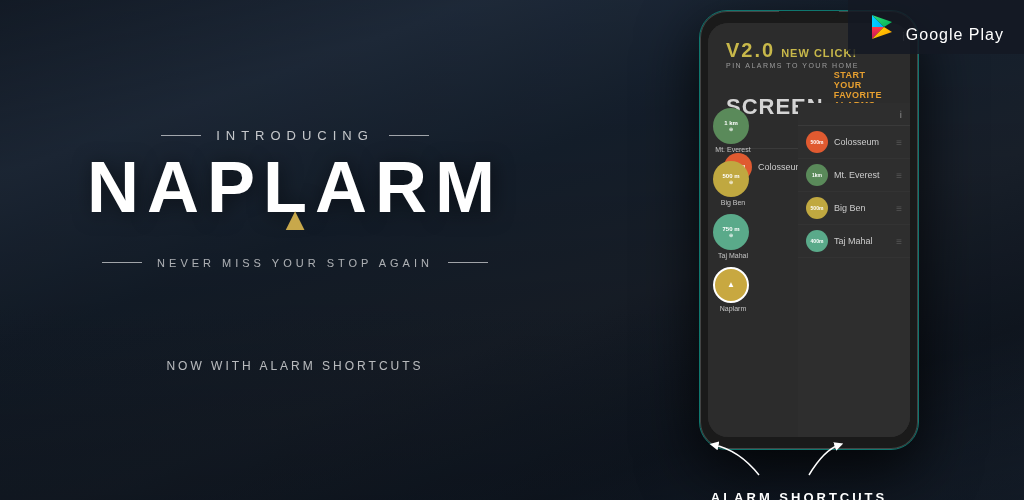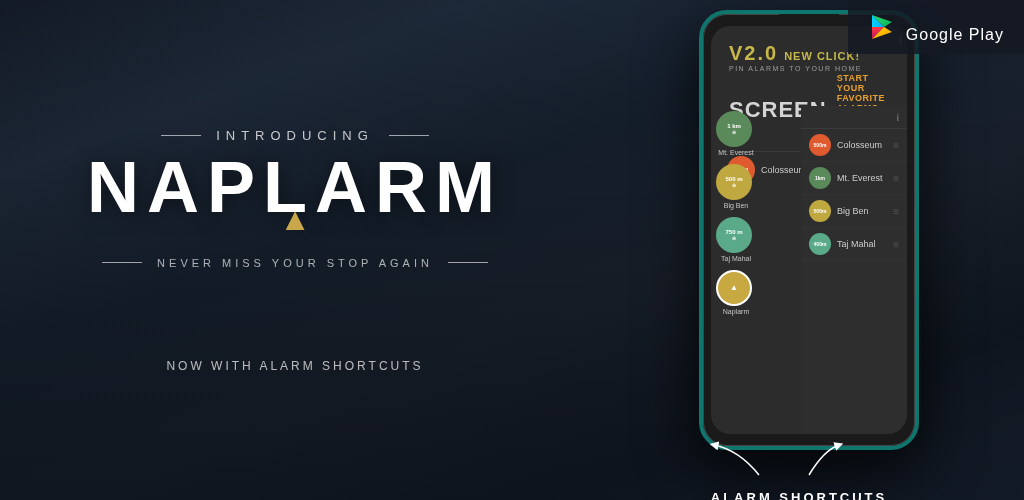--- a/index.html
+++ b/index.html
@@ -177,21 +177,21 @@
 
     .phone-body {
       position: absolute;
       left: 50%;
       top: 0;
       transform: translateX(-50%);
       width: 220px;
       height: 440px;
       background: #1a1a1a;
       border-radius: 28px;
-      border: 4px solid #0f766e;
+      border: 1px solid #0f766e;
       box-shadow: 0 20px 60px rgba(0,0,0,0.8), inset 0 0 0 1px #444;
       overflow: hidden;
     }
 
     .phone-screen {
       position: absolute;
       top: 12px;
       left: 8px;
       right: 8px;
       bottom: 12px;

